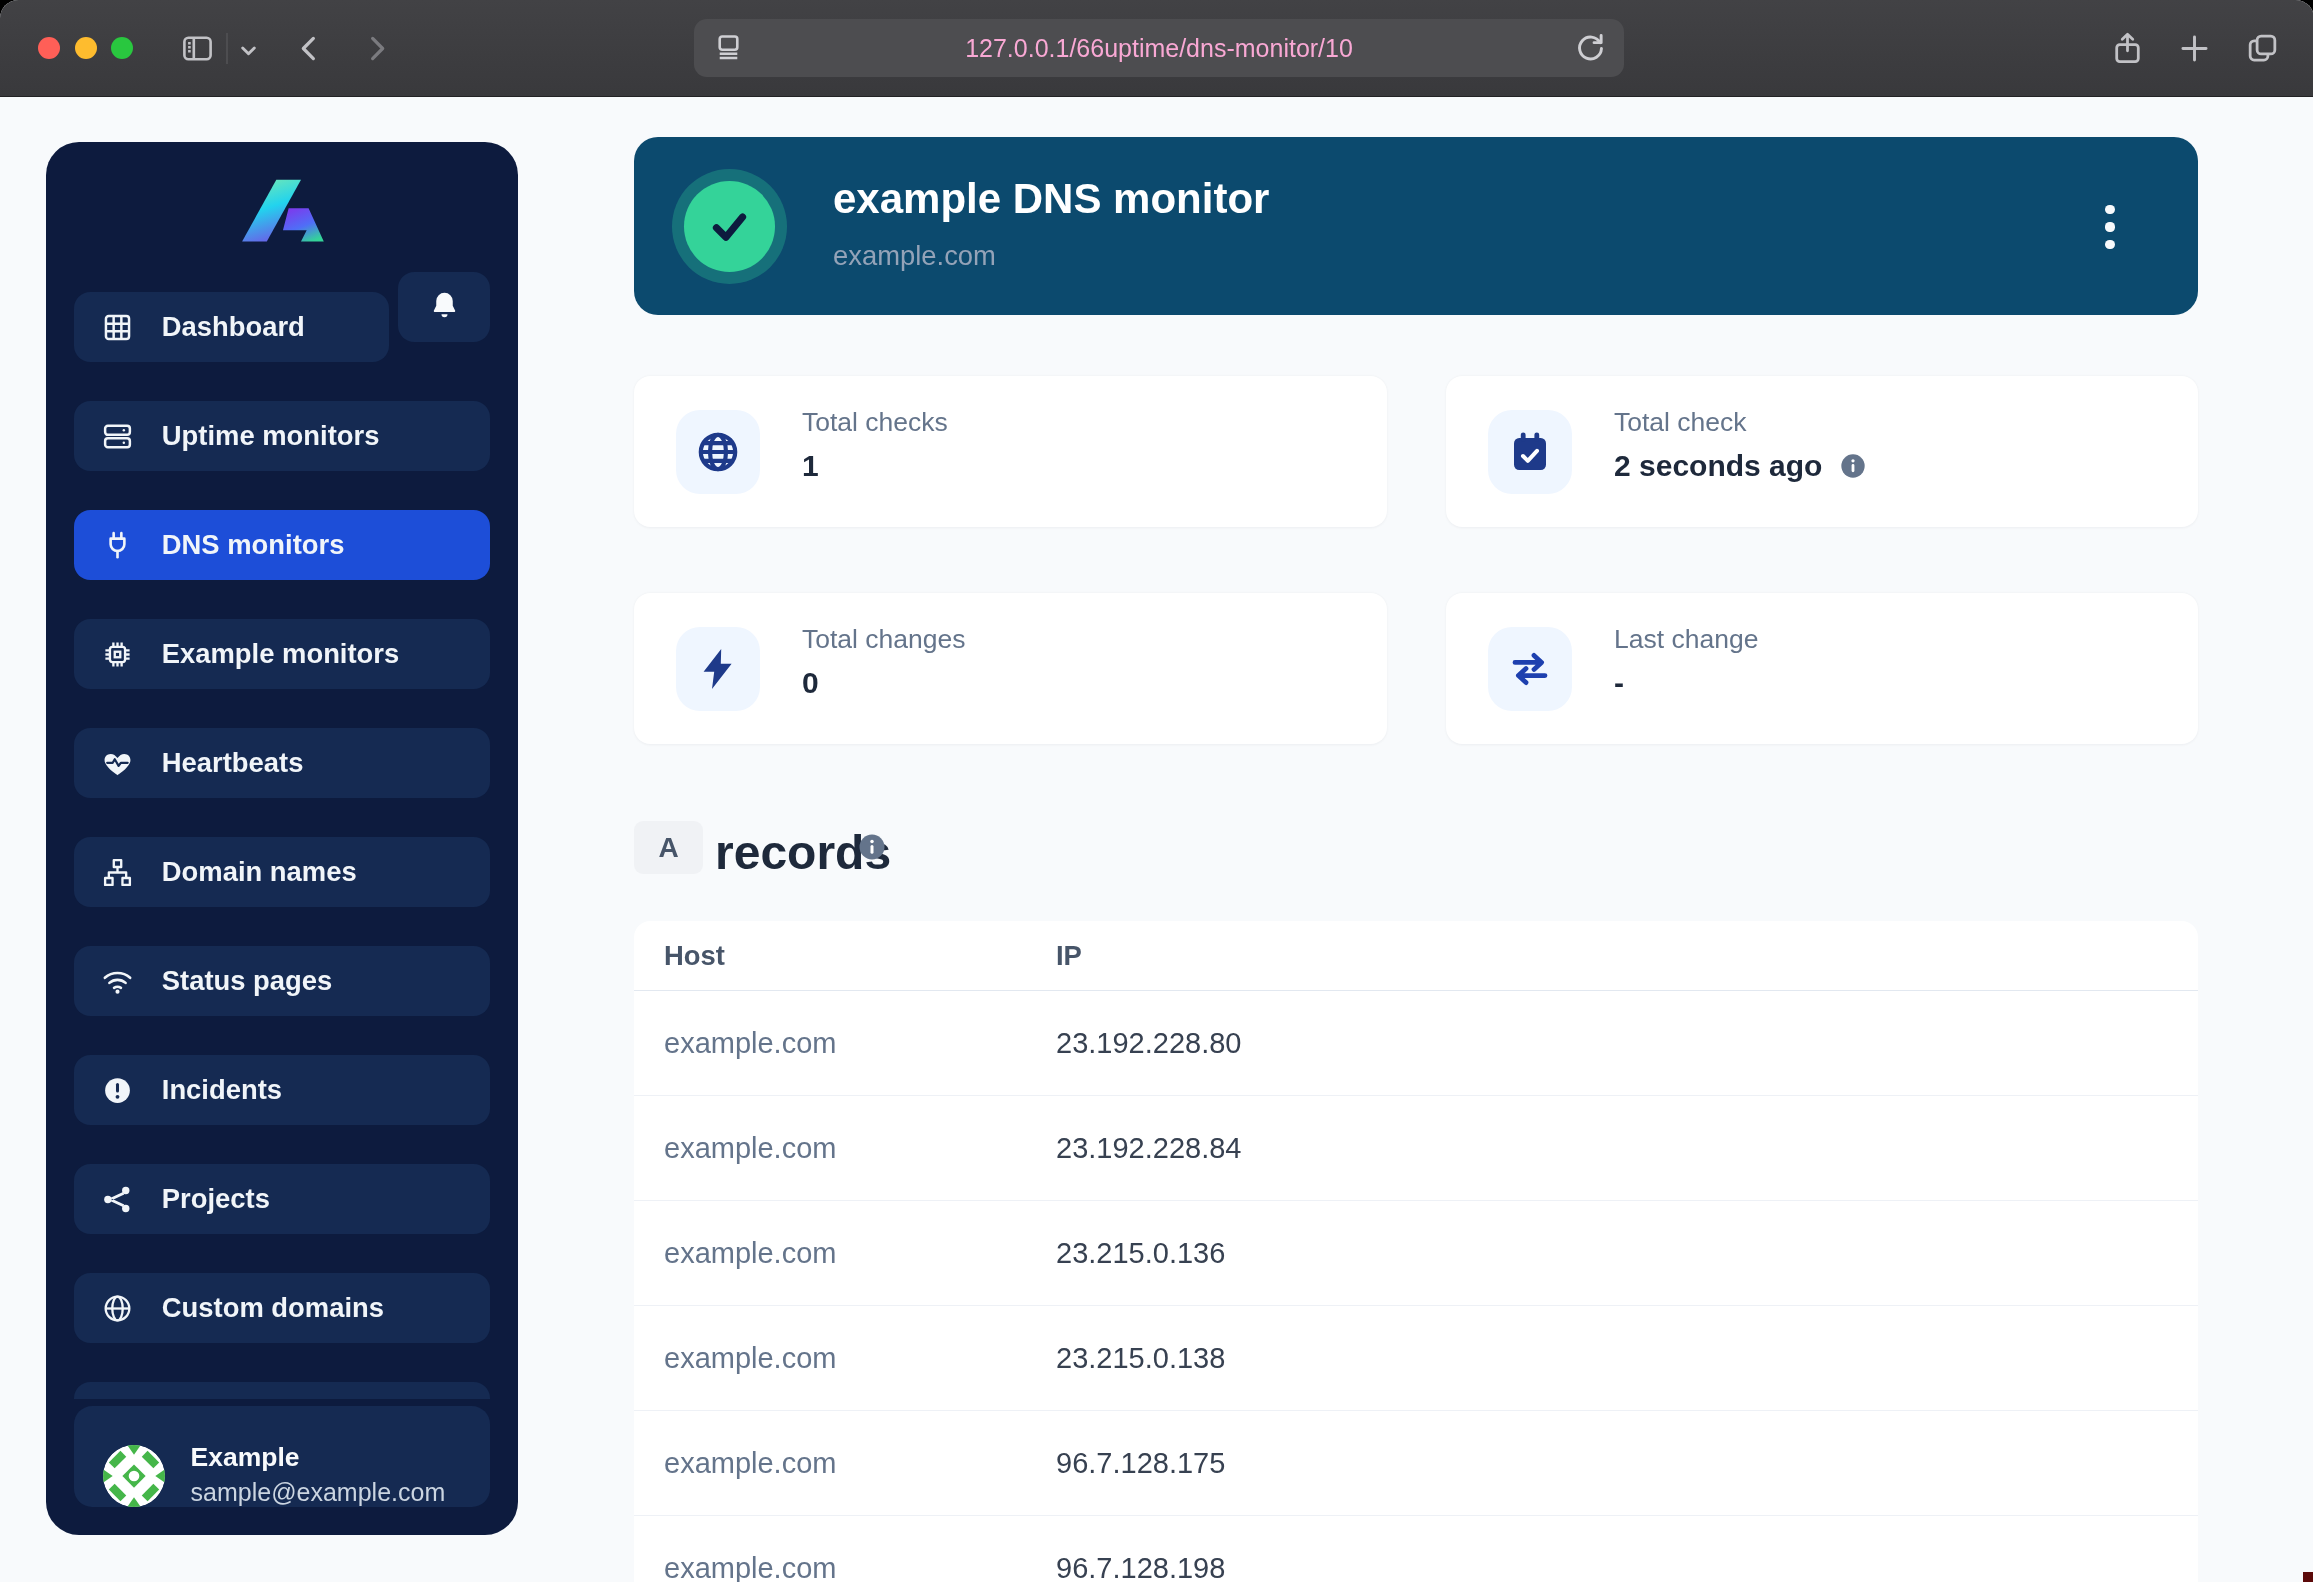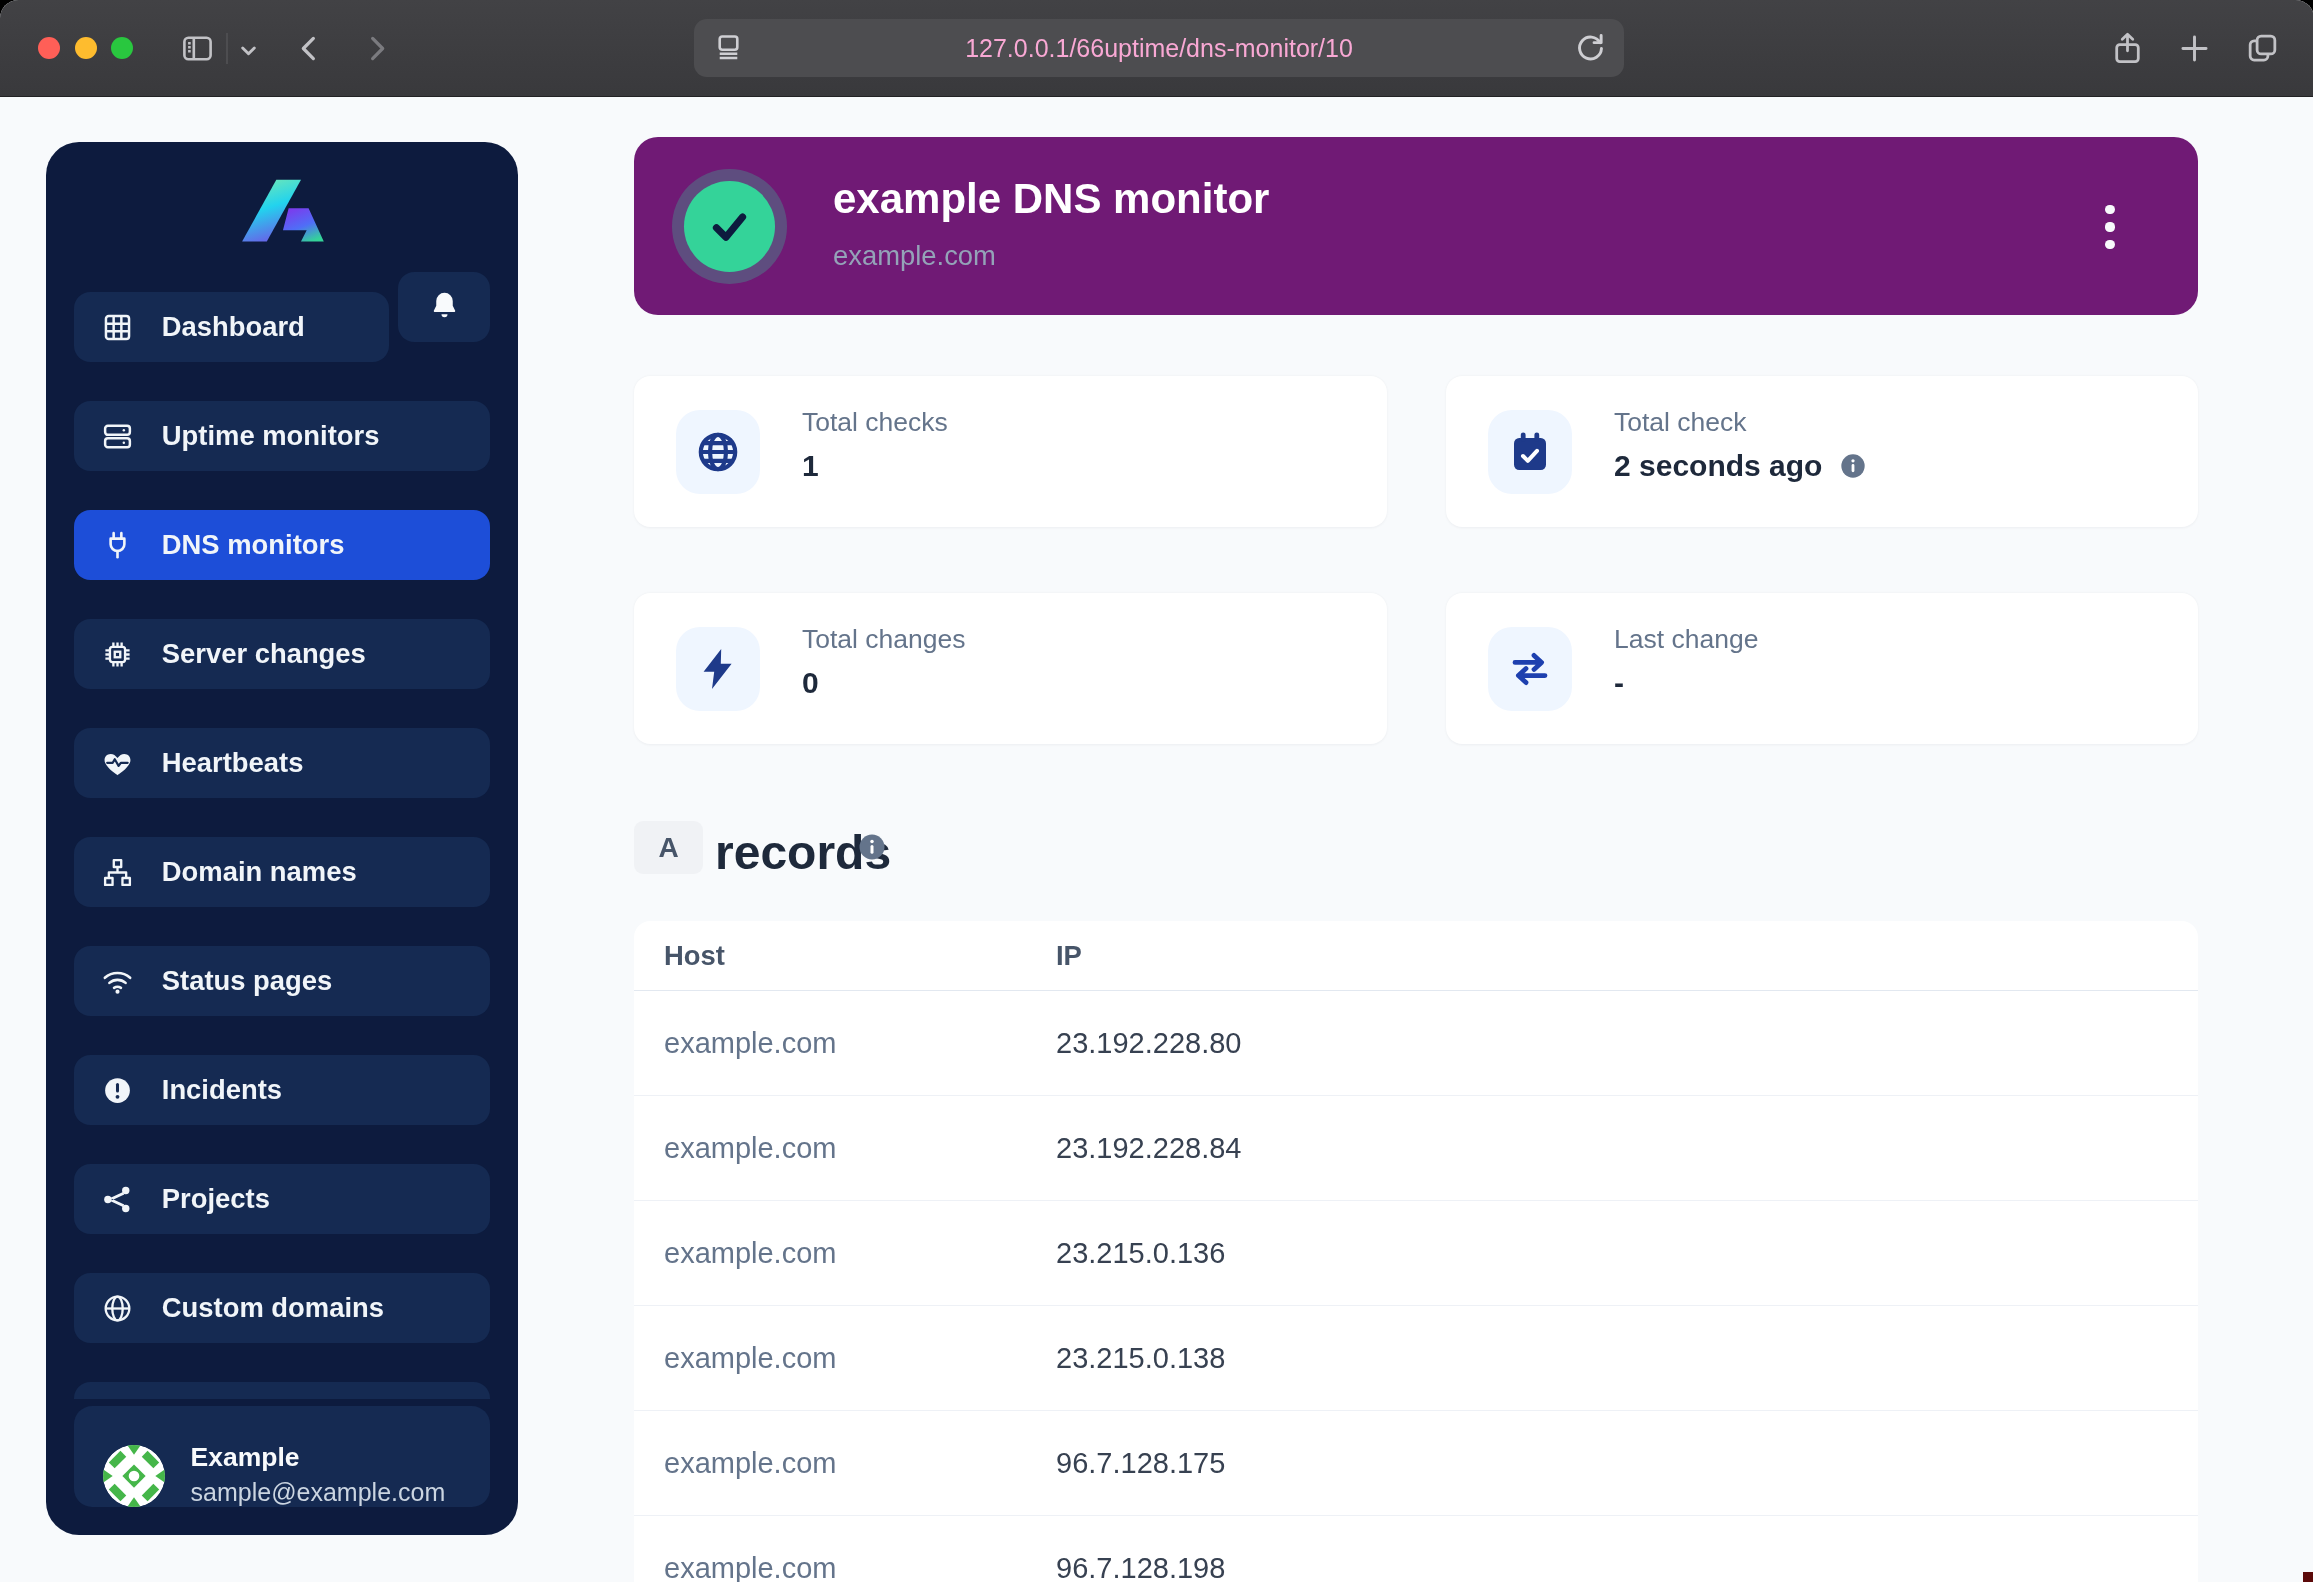--- a/index.html
+++ b/index.html
@@ -43,21 +43,21 @@
               display:flex; align-items:center; justify-content:center; color:#f8fafc; cursor:pointer; }
   .bell-btn svg { width:33px; height:33px; }
   .user-card { position:absolute; left:28px; top:1264px; width:416px; height:101px; background:#152a52;
                border-radius:18.3px; display:flex; align-items:flex-end; padding-left:29px; gap:25.6px; cursor:pointer; }
   .avatar { width:62px; height:62px; border-radius:50%; overflow:hidden; flex:none; }
   .user-name { font-size:26.5px; font-weight:700; color:#f8fafc; }
   .user-email { font-size:25px; color:#cbd5e1; margin-top:5.5px; }
 
   
   .hero { position:absolute; left:634px; top:137px; width:1564px; height:178px;
-          background:#701a75; border-radius:24px; }
+          background:#0c4a6e; border-radius:24px; }
   .check-wrap { position:absolute; left:50px; top:44px; width:91px; height:91px; border-radius:50%;
                 background:#34d399; box-shadow:0 0 0 12px rgba(52,211,153,.28);
                 display:flex; align-items:center; justify-content:center; }
   .check-wrap svg { width:57px; height:57px; }
   .hero-title { position:absolute; left:199px; top:38px; font-size:42px; font-weight:700; color:#ffffff; }
   .hero-sub { position:absolute; left:199px; top:103px; font-size:27.4px; color:#94a3b8; }
   .kebab { position:absolute; right:64px; top:57px; width:48px; height:66px; display:flex;
            flex-direction:column; align-items:center; justify-content:center; gap:8.2px; cursor:pointer; }
   .kebab i { width:9.1px; height:9.1px; border-radius:50%; background:#f8fafc; }
 
@@ -227,21 +227,21 @@
       </div>
 
       <div class="nav-item">
         <span class="nicon">
           <svg viewBox="0 0 24 24" fill="none" stroke="currentColor" stroke-width="1.7">
             <rect x="6.5" y="6.5" width="11" height="11" rx="1.8"></rect>
               <rect x="10" y="10" width="4" height="4"></rect>
             <path d="M9 3.2v3.3M12 3.2v3.3M15 3.2v3.3M9 17.5v3.3M12 17.5v3.3M15 17.5v3.3M3.2 9h3.3M3.2 12h3.3M3.2 15h3.3M17.5 9h3.3M17.5 12h3.3M17.5 15h3.3"></path>
           </svg>
         </span>
-        <span>Server changes</span>
+        <span>Example monitors</span>
       </div>
 
       <div class="nav-item">
         <span class="nicon">
           <svg viewBox="0 0 24 24" fill="currentColor">
             <path d="M12 20.5S4.8 16 3 11.5C1.7 8.3 3.6 5 7 5c2.1 0 3.6 1.1 5 3 1.4-1.9 2.9-3 5-3 3.4 0 5.3 3.3 4 6.5-1.8 4.5-9 9-9 9z"></path>
             <path d="M4.5 11.5h4l1.5-2.6 2.8 4.8 1.6-2.2h5" fill="none" stroke="#152a52" stroke-width="1.6" stroke-linejoin="round" stroke-linecap="round"></path>
           </svg>
         </span>
         <span>Heartbeats</span>

